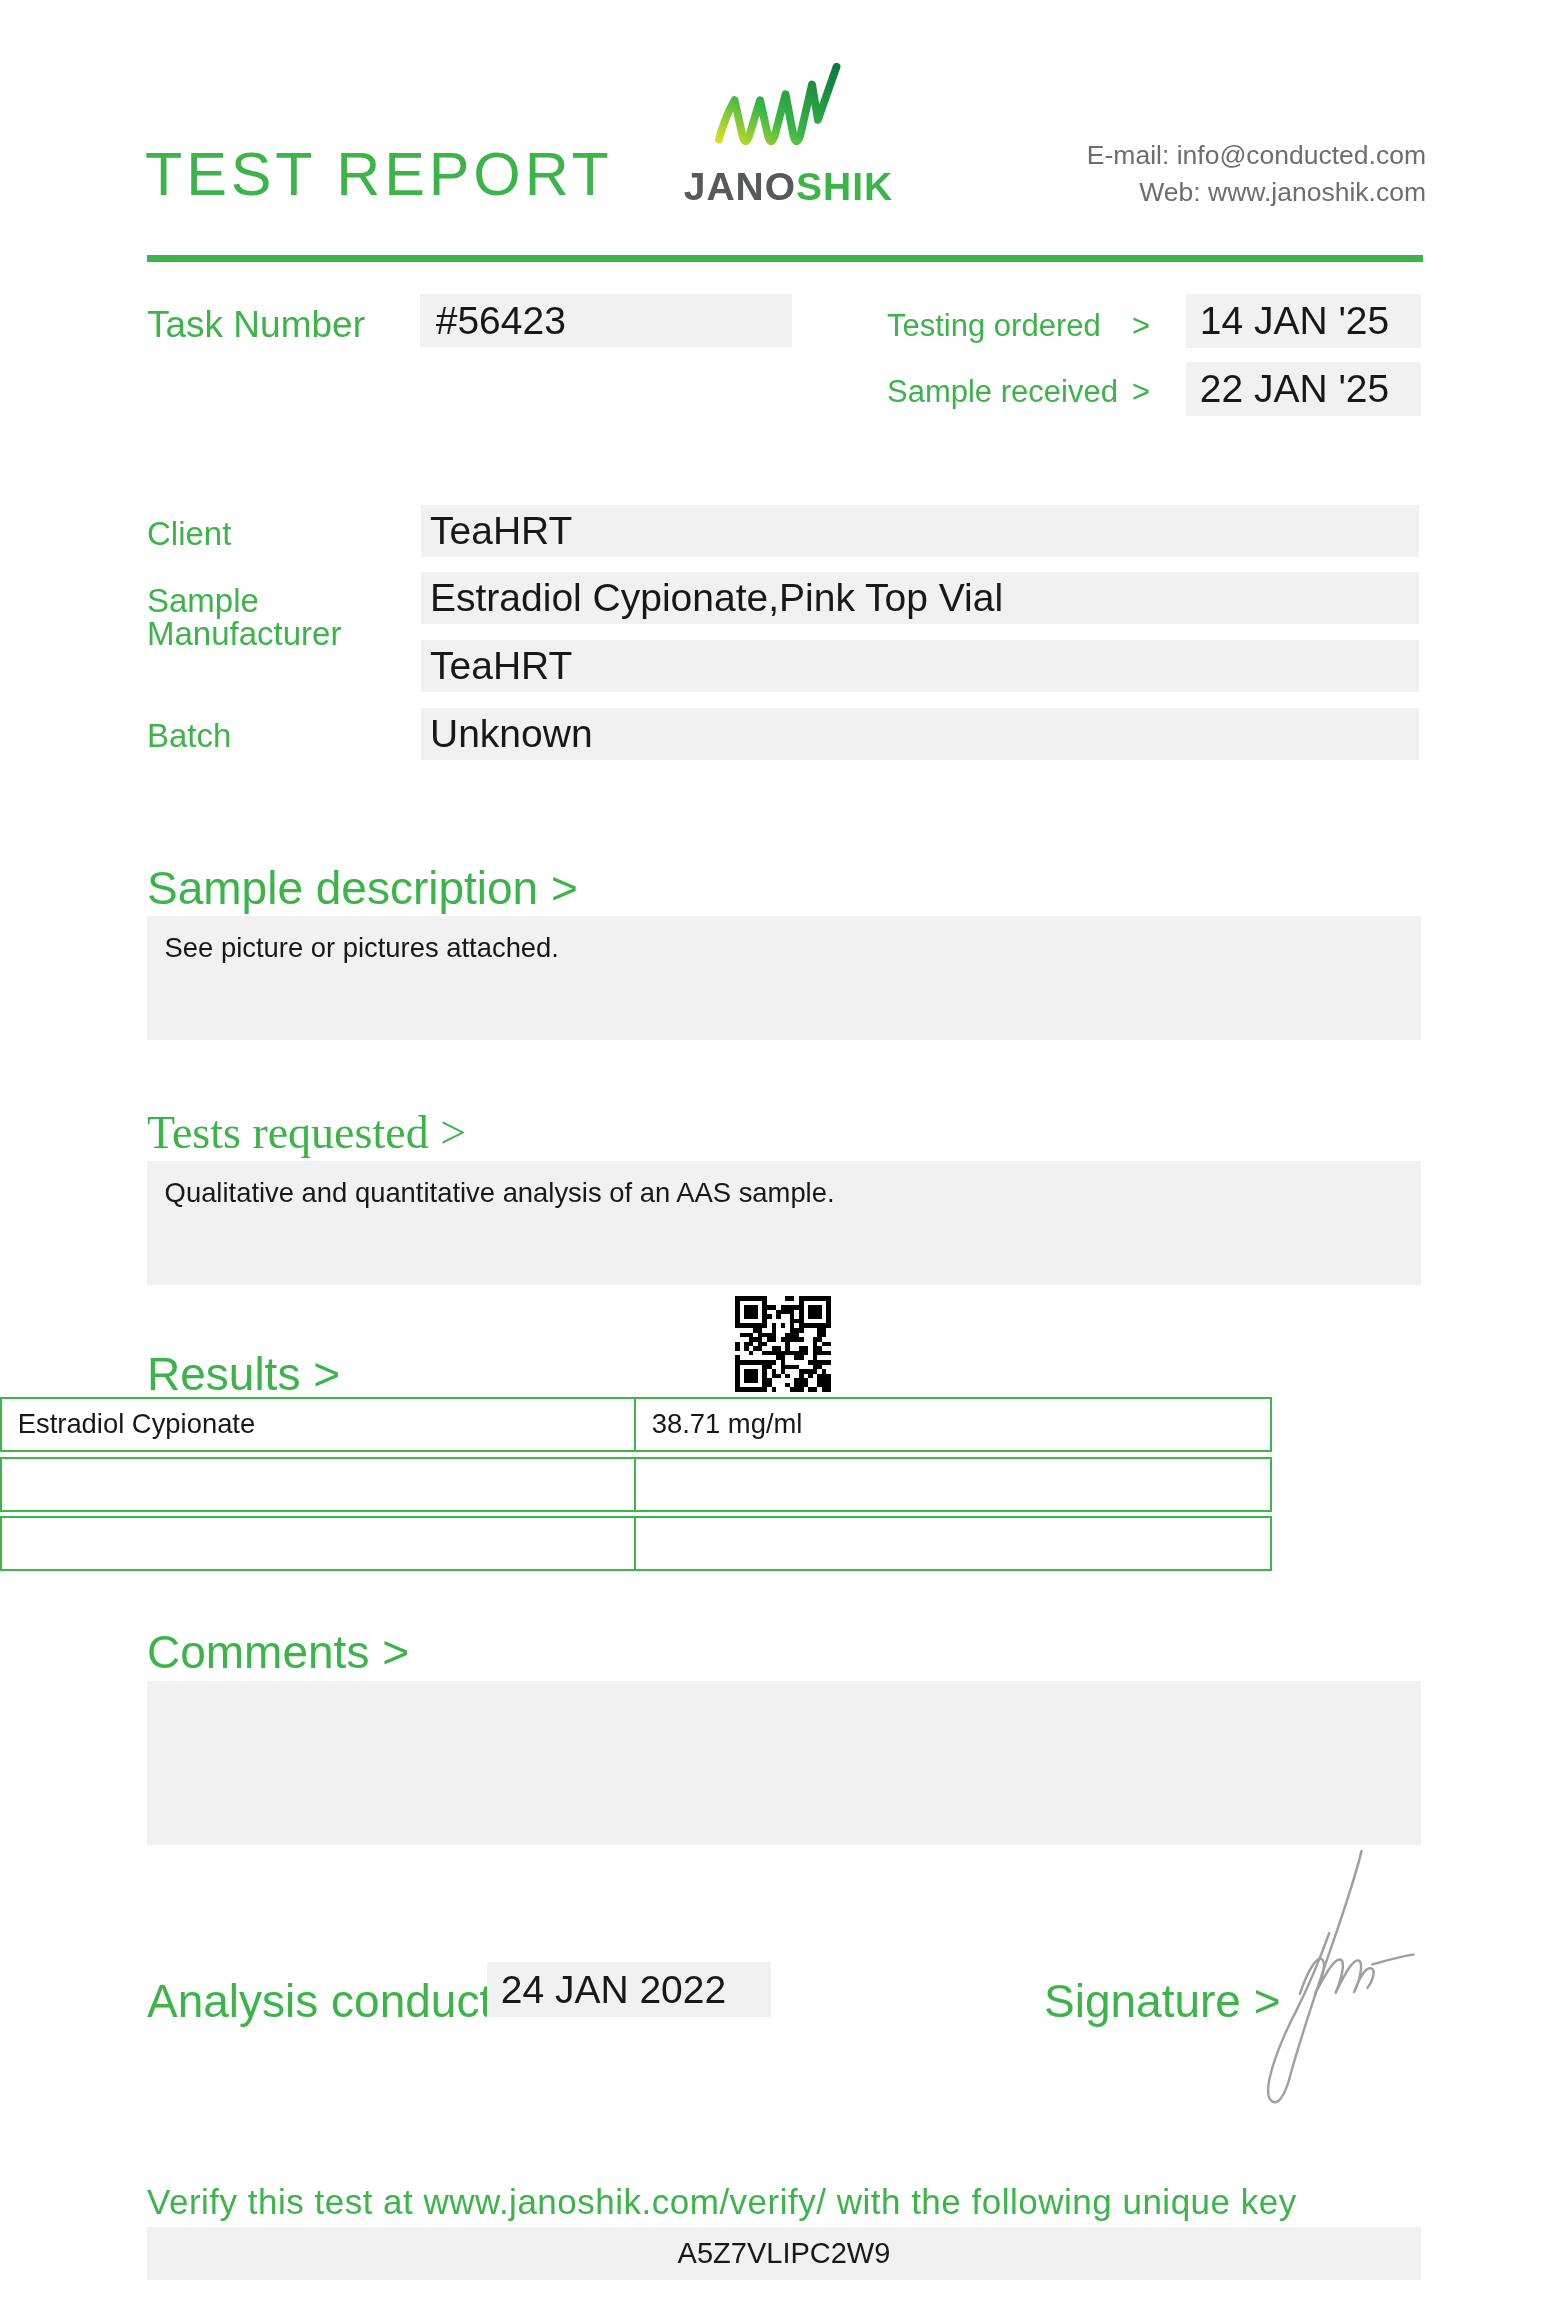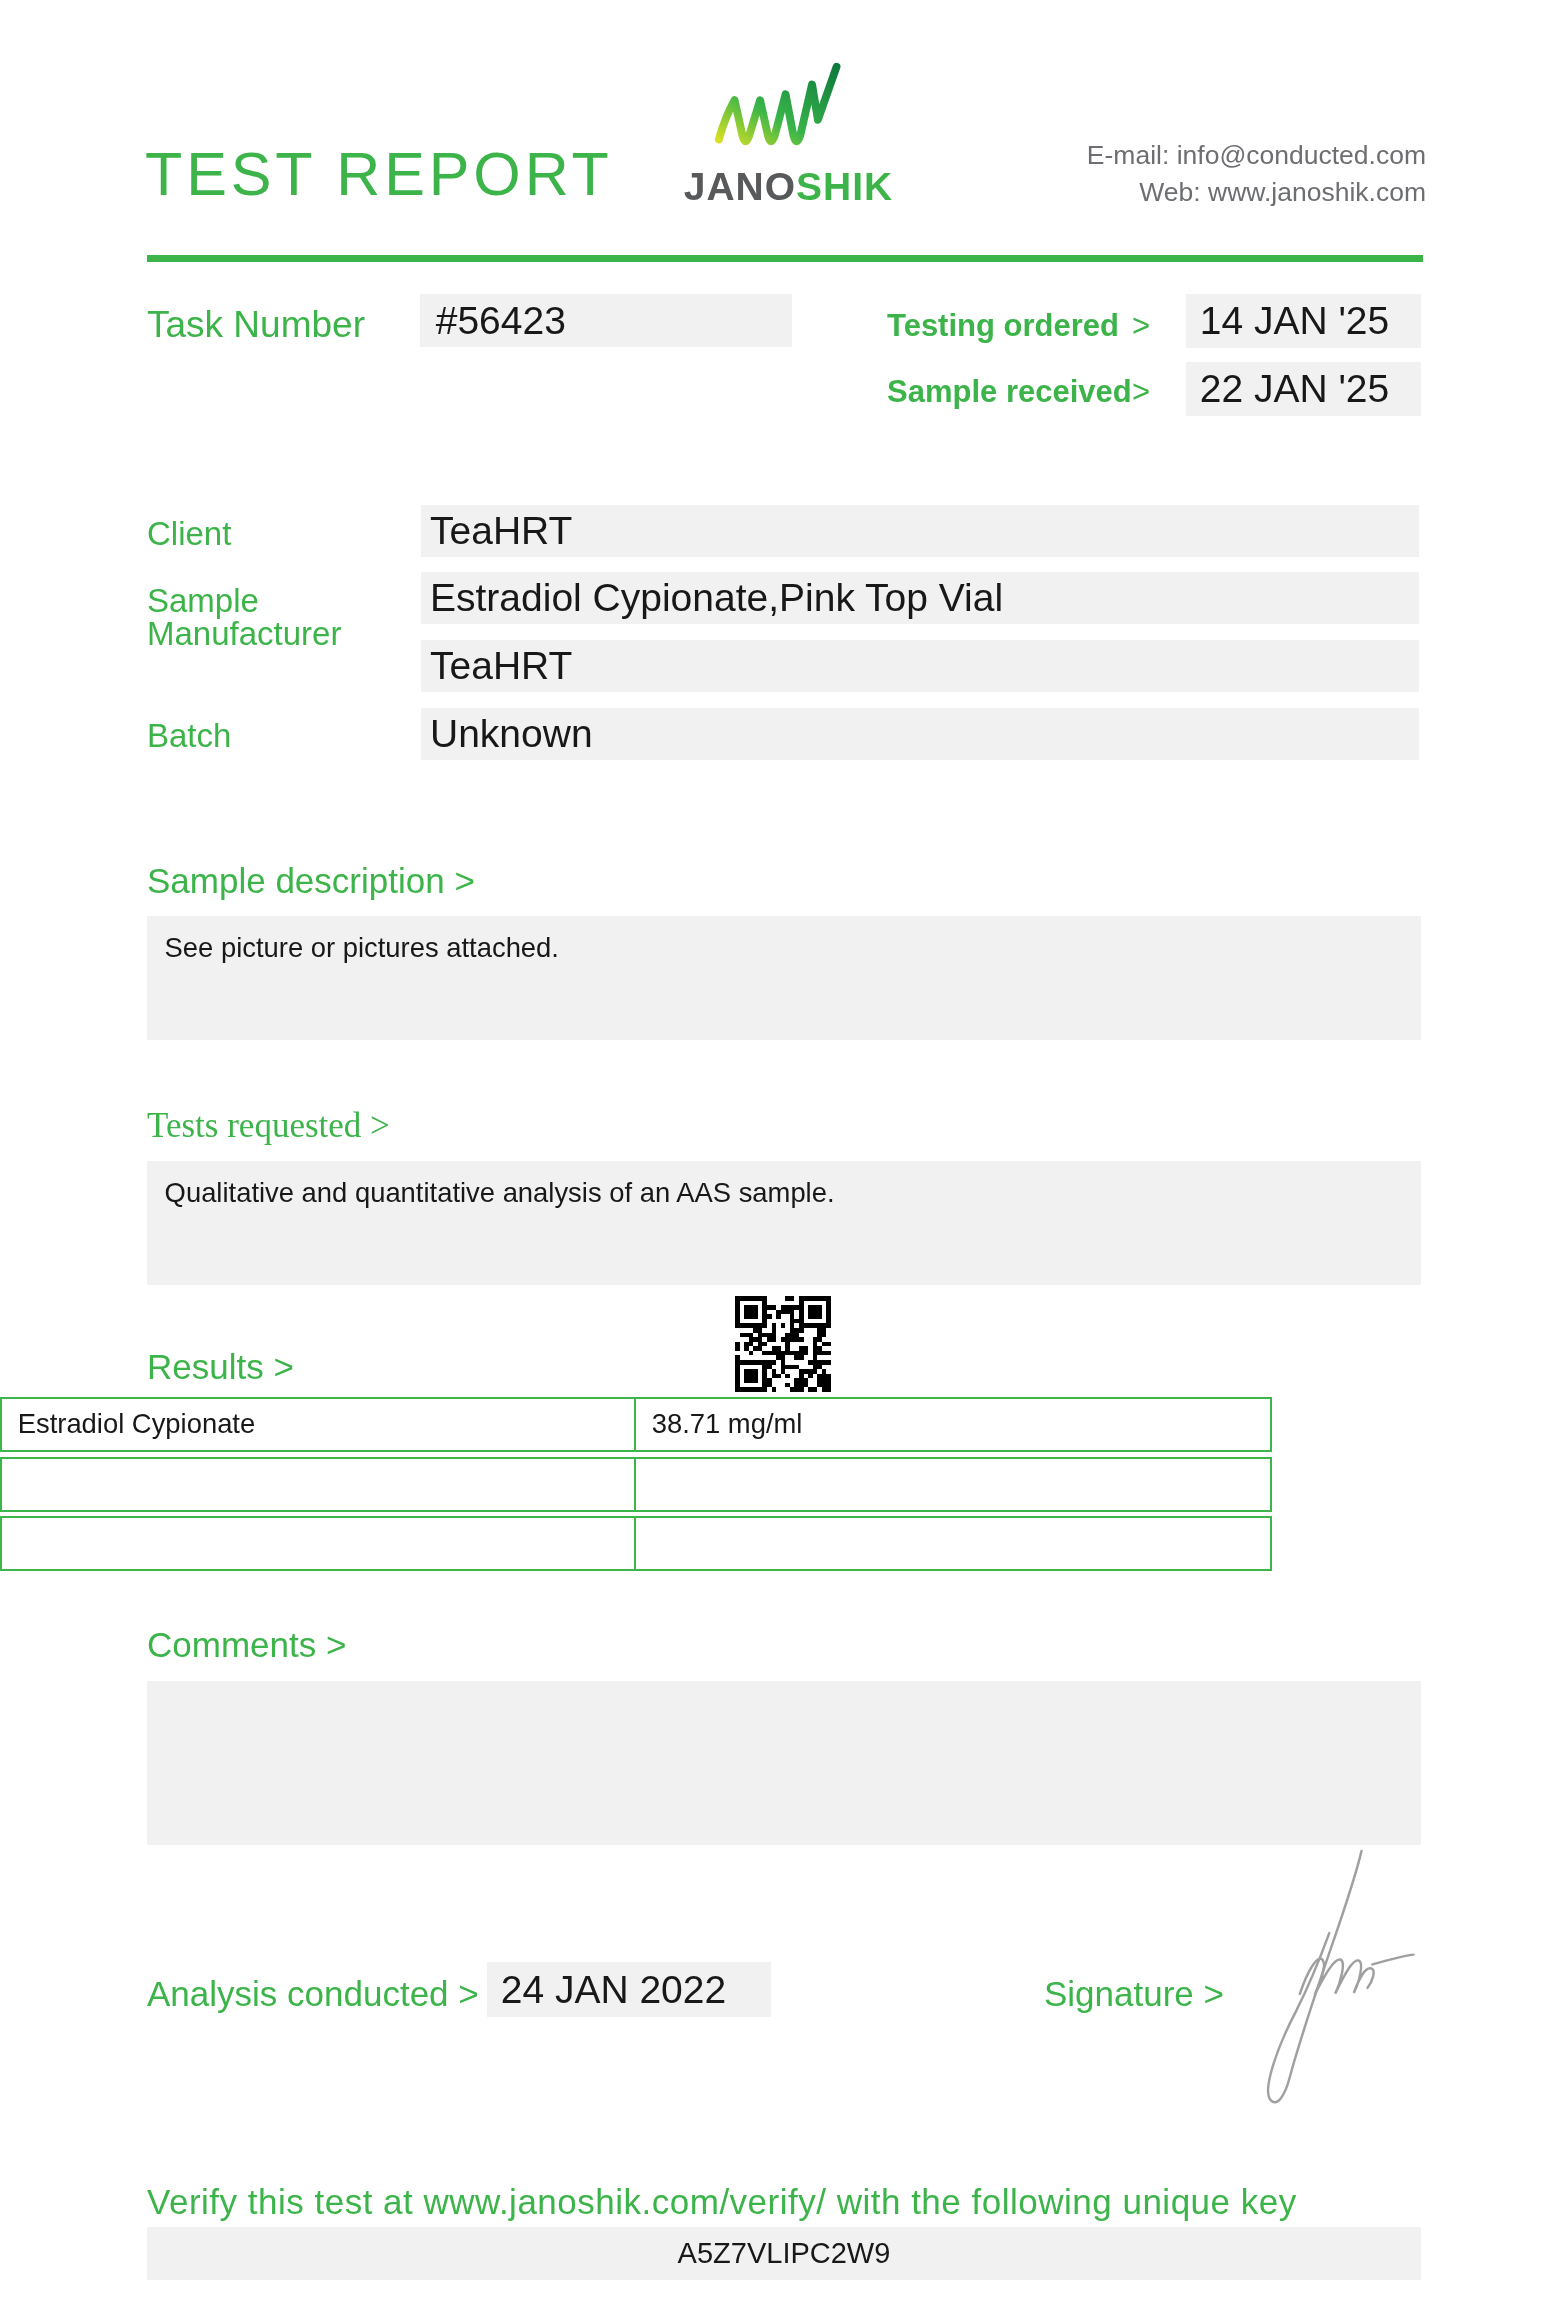--- a/index.html
+++ b/index.html
@@ -13,22 +13,22 @@
   .logo{left:676px;top:57px;width:225px;text-align:center;}
   .logo-icon{display:block;margin:0 auto;}
   .logo-text{font-size:39px;font-weight:bold;letter-spacing:1px;margin-top:5.9px;white-space:nowrap;}
   .logo-jano{color:#58595b;}
   .logo-shik{color:#3cb44a;}
   .contact{right:142px;top:137px;text-align:right;color:#6d6e71;font-size:26.5px;line-height:37px;white-space:nowrap;}
   .rule{left:147px;top:255px;width:1276px;height:6.9px;background:#3cb44a;}
   
   .green-label{color:#3cb44a;white-space:nowrap;}
   .task-label{left:147px;top:304px;font-size:37px;}
-  .small-label{font-size:31px;font-weight:bold;}
-  .sec-label{font-size:35px;}
+  .small-label{font-size:31px;}
+  .sec-label{font-size:46px;}
   
   .gbox{background:#f1f1f2;}
   .vbox{font-size:39px;color:#181818;white-space:nowrap;overflow:hidden;}
   .task-box{left:420px;top:294px;width:372px;height:53px;line-height:53px;padding-left:15.7px;box-sizing:border-box;}
   .ordered-label{left:887px;top:308px;}
   .received-label{left:887px;top:374px;}
   .meta-arrow1{left:1132px;top:308px;font-size:31px;}
   .meta-arrow2{left:1132px;top:374px;font-size:31px;}
   .ordered-box{left:1186px;top:294px;width:235px;height:54px;line-height:54px;padding-left:13.7px;box-sizing:border-box;}
   .received-box{left:1186px;top:362px;width:235px;height:54px;line-height:54px;padding-left:13.7px;box-sizing:border-box;}

